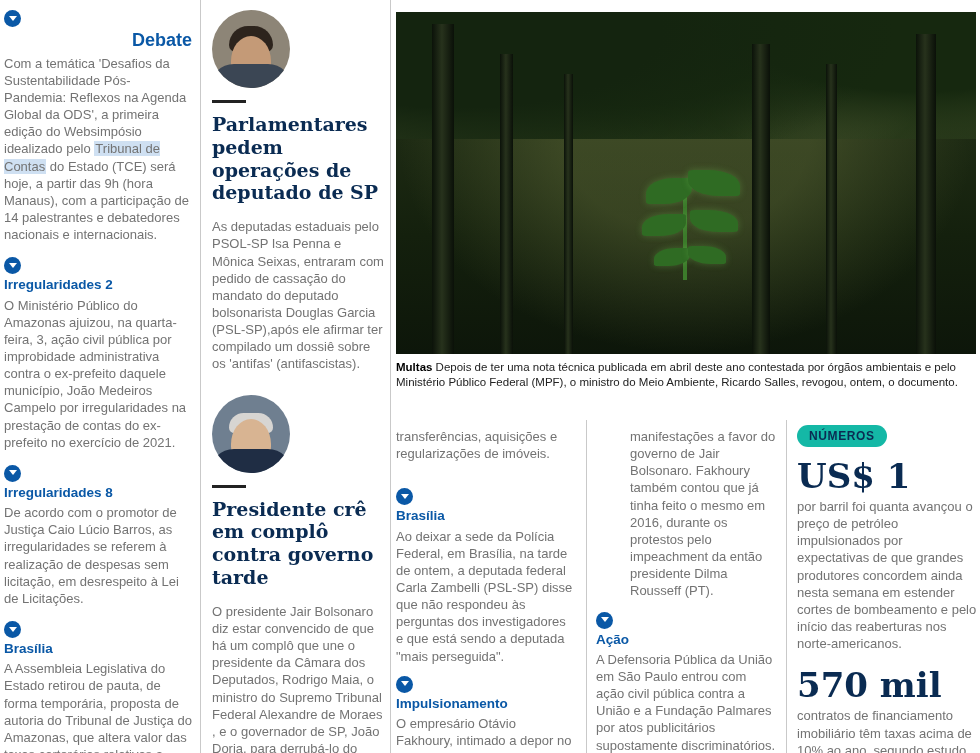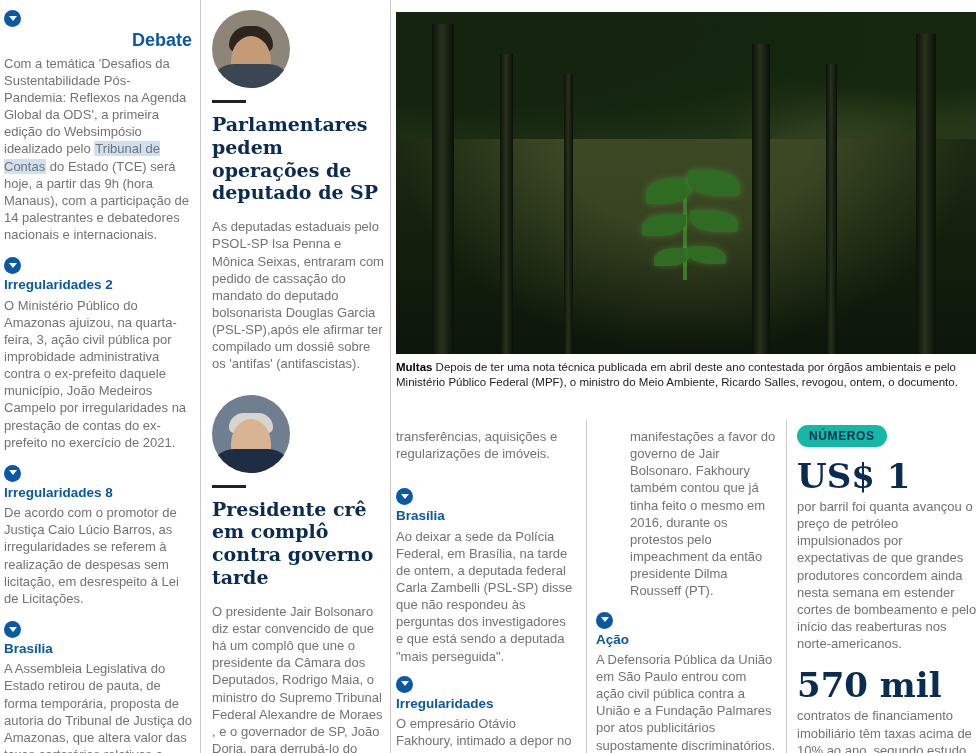--- a/index.html
+++ b/index.html
@@ -346,21 +346,21 @@
     <p class="body-text" style="margin-bottom:26px;">transferências, aquisições e regularizações de imóveis.</p>
 
     <div class="block">
       <span class="arrow-icon"></span>
       <p class="kicker">Brasília</p>
       <p class="body-text">Ao deixar a sede da Polícia Federal, em Brasília, na tarde de ontem, a deputada federal Carla Zambelli (PSL-SP) disse que não respondeu às perguntas dos investigadores e que está sendo a deputada "mais perseguida".</p>
     </div>
 
     <div class="block">
       <span class="arrow-icon"></span>
-      <p class="kicker">Irregularidades</p>
+      <p class="kicker">Impulsionamento</p>
       <p class="body-text">O empresário Otávio Fakhoury, intimado a depor no inquérito das fake news conduzido pelo STF, admitiu que financiava</p>
     </div>
   </div>
 
   <div class="col4 lower">
     <p class="body-text" style="margin-bottom:12px;margin-left:34px;">manifestações a favor do governo de Jair Bolsonaro. Fakhoury também contou que já tinha feito o mesmo em 2016, durante os protestos pelo impeachment da então presidente Dilma Rousseff (PT).</p>
 
     <div class="block">
       <span class="arrow-icon"></span>
       <p class="kicker">Ação</p>

